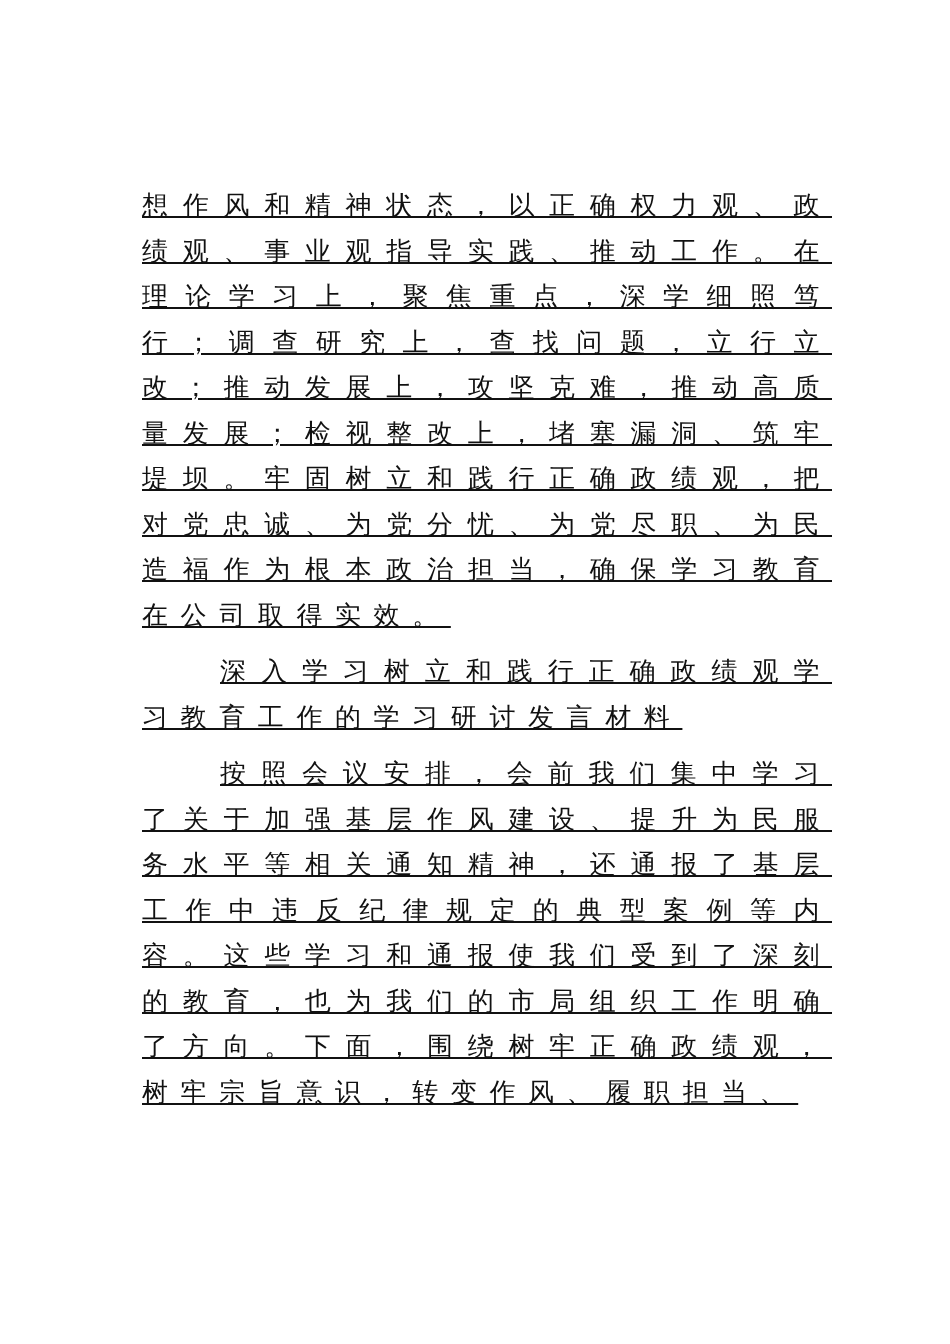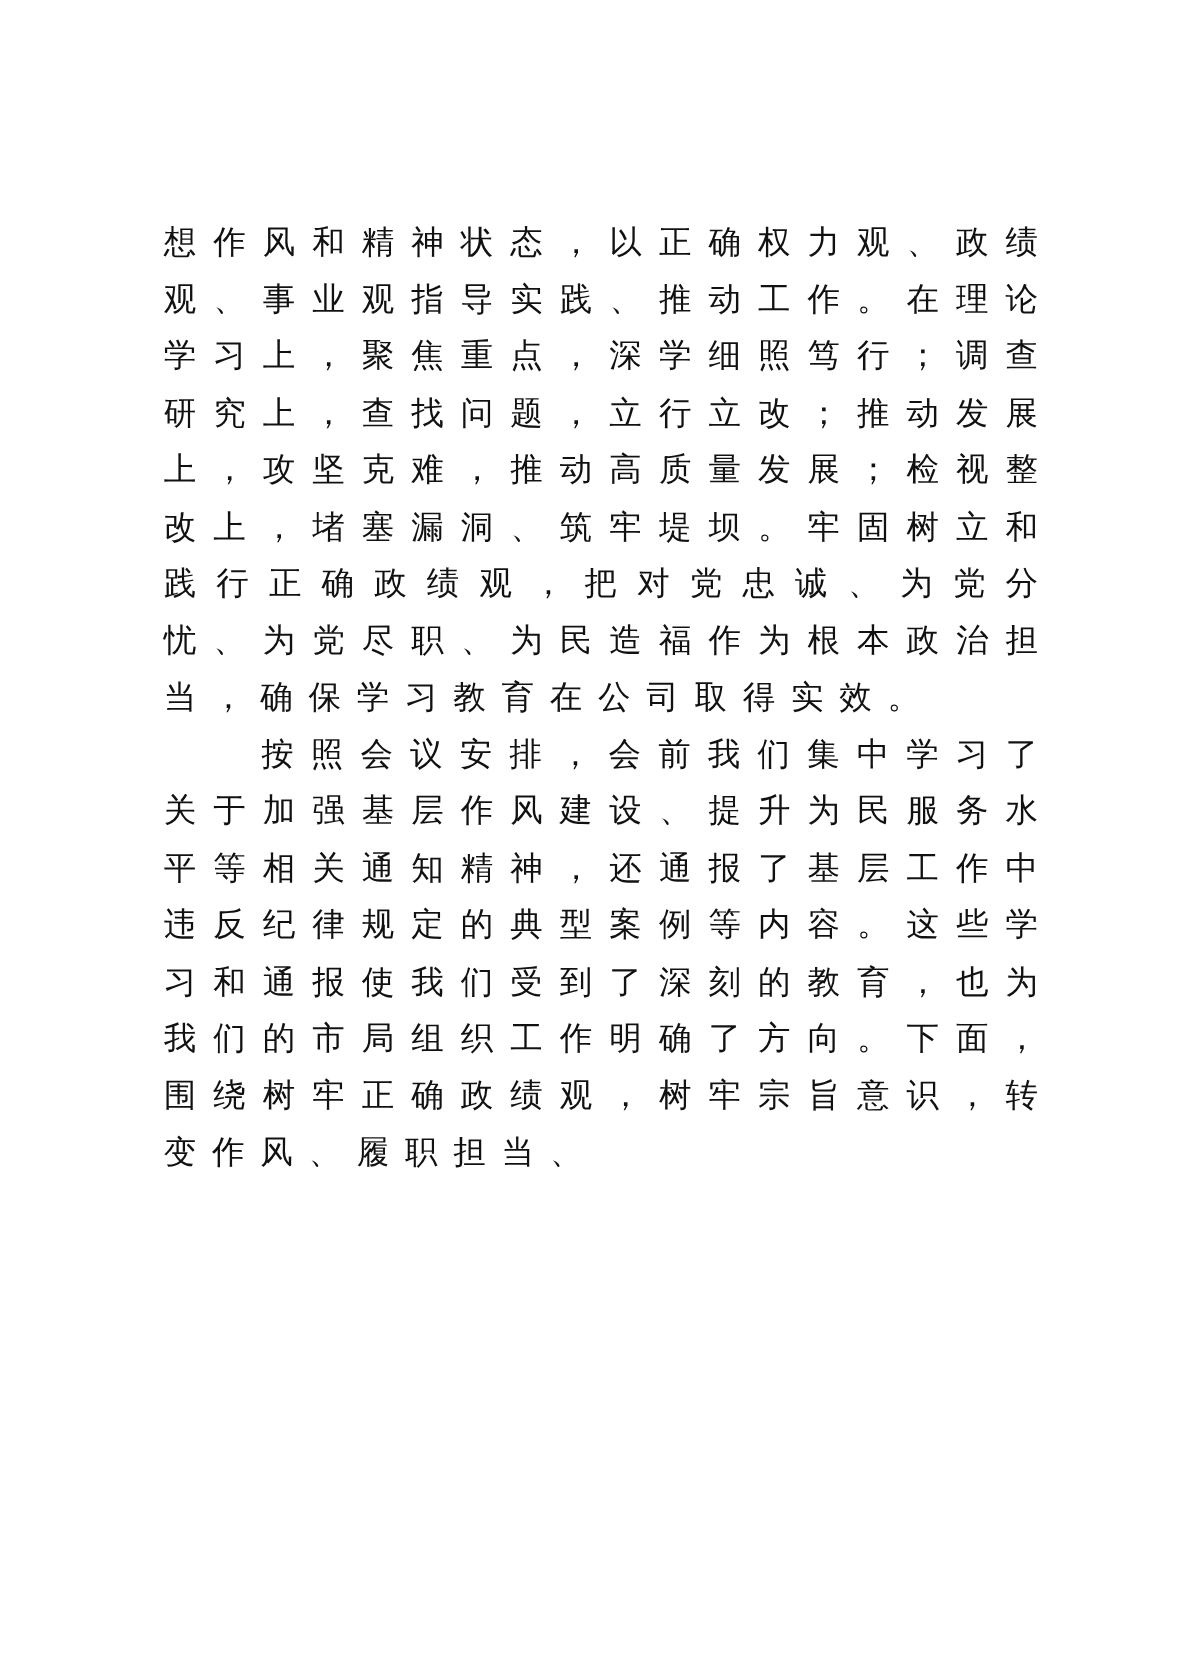--- a/index.html
+++ b/index.html
@@ -8,27 +8,30 @@
     position: absolute;
     left: 131px;
     top: 172px;
     width: 712px;
     font-family: "DejaVu Serif", "Liberation Serif", serif;
     font-size: 26px;
     line-height: 45.5px;
     color: #111111;
     letter-spacing: 12.6px;
   }
-  .para { margin: 0; padding: 0; word-break: break-all; text-align: justify; }
+  .para { margin: 11px; padding: 0; word-break: break-all; text-align: justify; text-decoration: underline; }
   .indent { text-indent: 78px; }
   .bold { font-weight: bold; }
 </style>
 </head>
 <body>
 
 <div class="page">
   <p class="para">
     <span>想作风和精神状态，以正确权力观、政绩观、事业观指导实践、推动工作。在理论学习上，聚焦重点，深学细照笃行；调查研究上，查找问题，立行立改；推动发展上，攻坚克难，推动高质量发展；检视整改上，堵塞漏洞、筑牢堤坝。牢固树立和践行正确政绩观，把对党忠诚、为党分忧、为党尽职、为民造福作为根本政治担当，确保学习教育在公司取得实效。</span>
   </p>
   <p class="para indent">
+    <span>深入学习树立和践行正确政绩观学习教育工作的学习研讨发言材料</span>
+  </p>
+  <p class="para indent">
     <span>按照会议安排，会前我们集中学习了关于加强基层作风建设、提升为民服务水平等相关通知精神，还通报了基层工作中违反纪律规定的典型案例等内容。这些学习和通报使我们受到了深刻的教育，也为我们的市局组织工作明确了方向。下面，围绕树牢正确政绩观，树牢宗旨意识，转变作风、履职担当、</span>
   </p>
 </div>
 
 </body></html>

